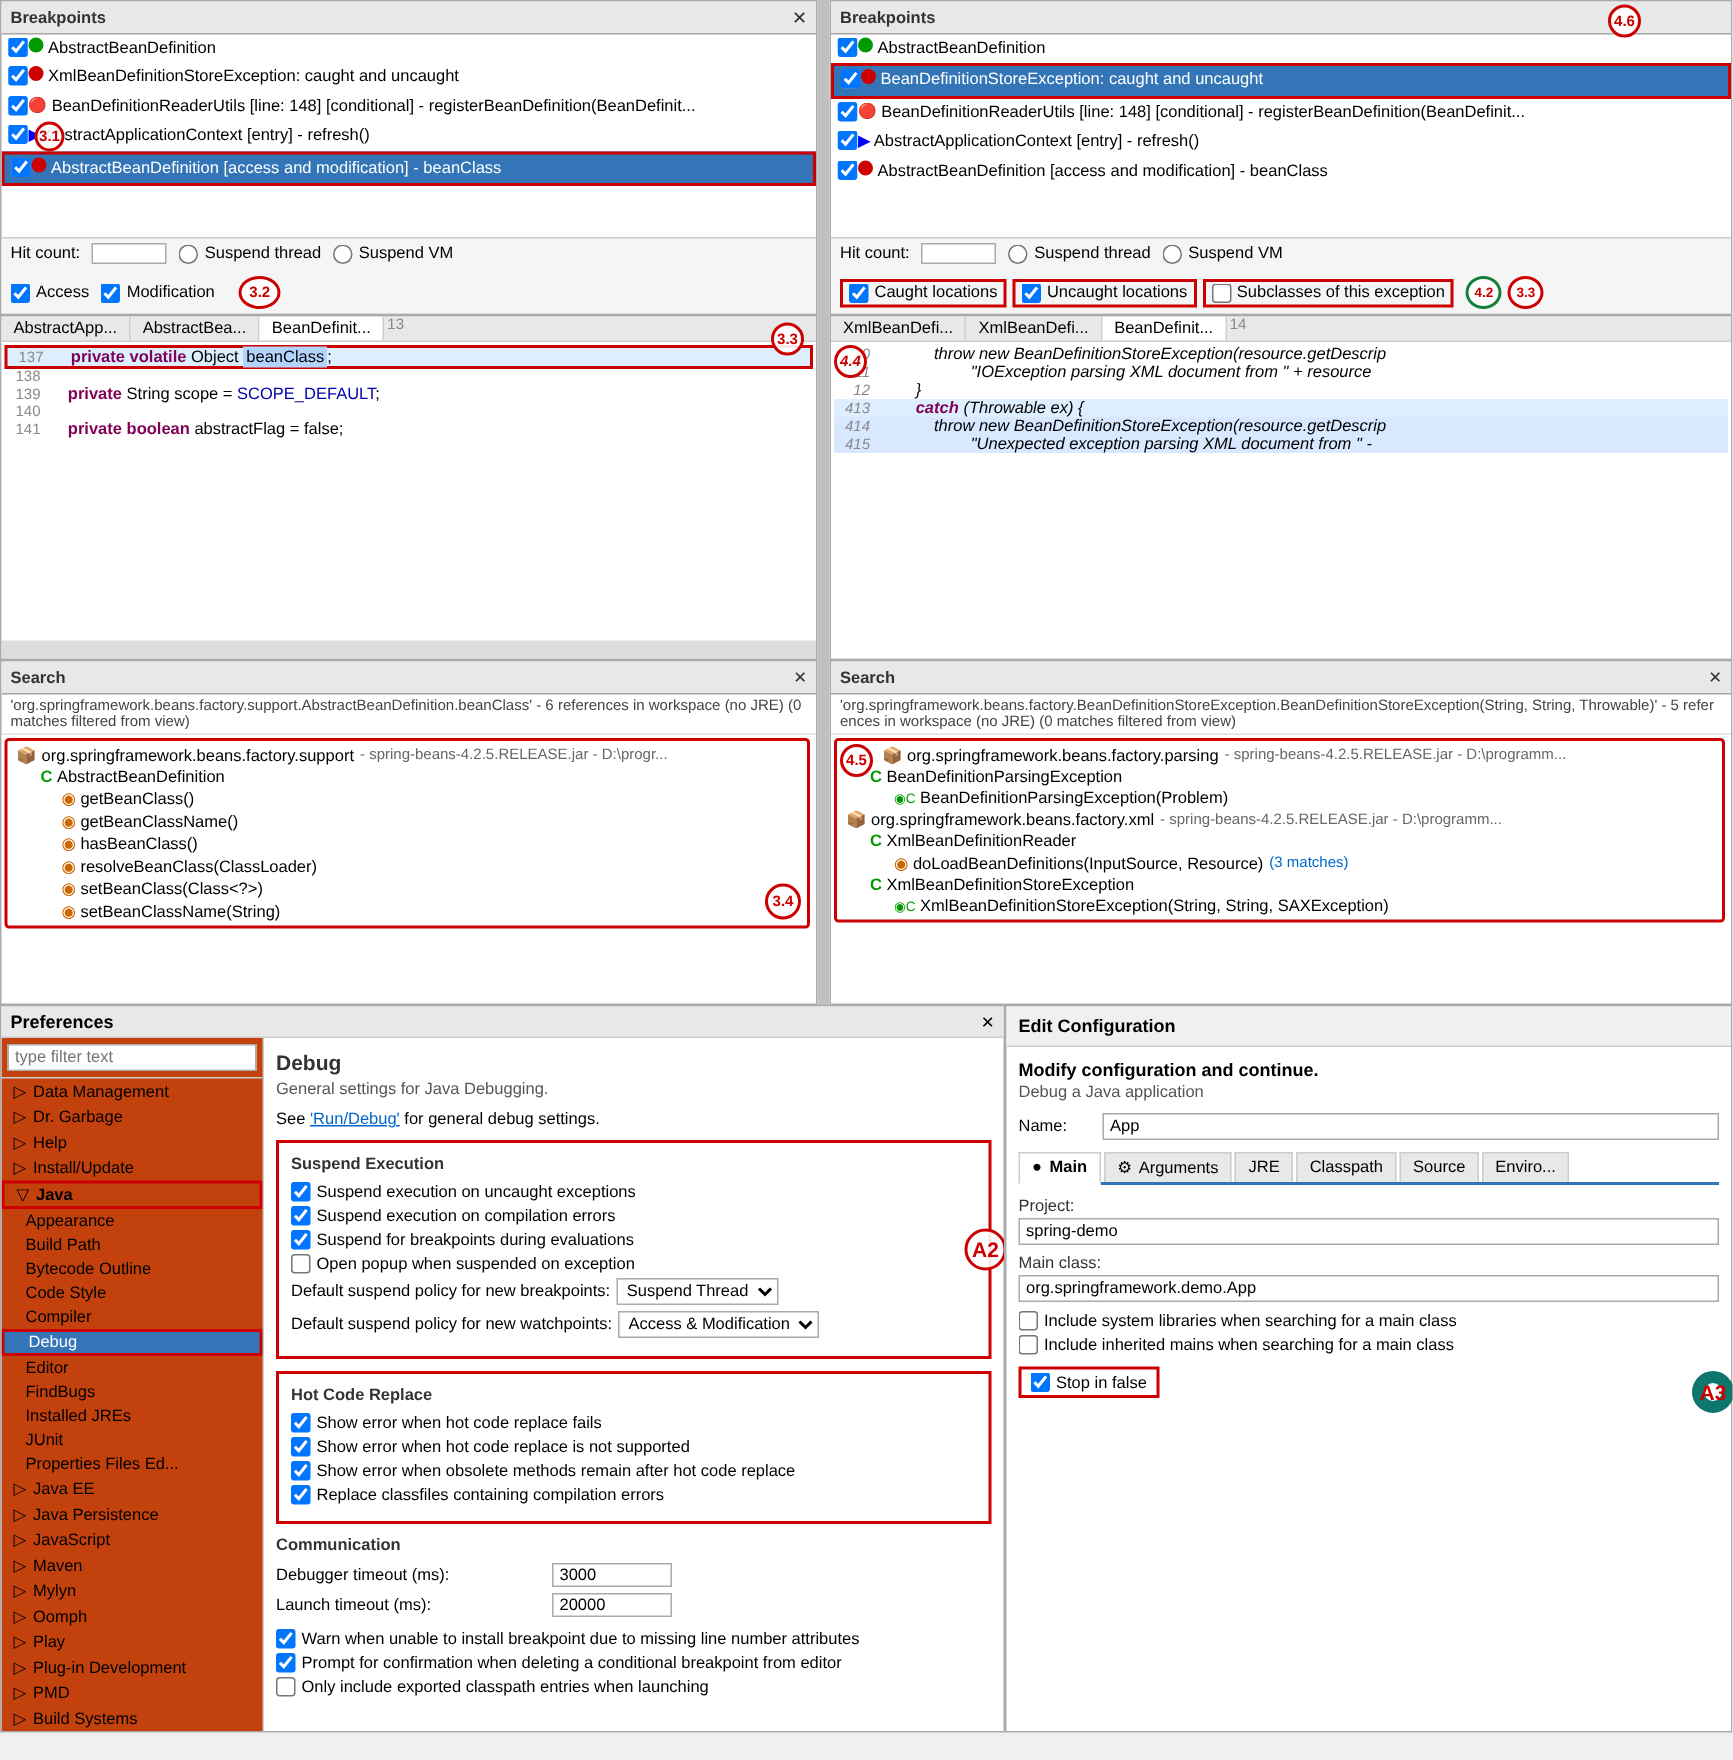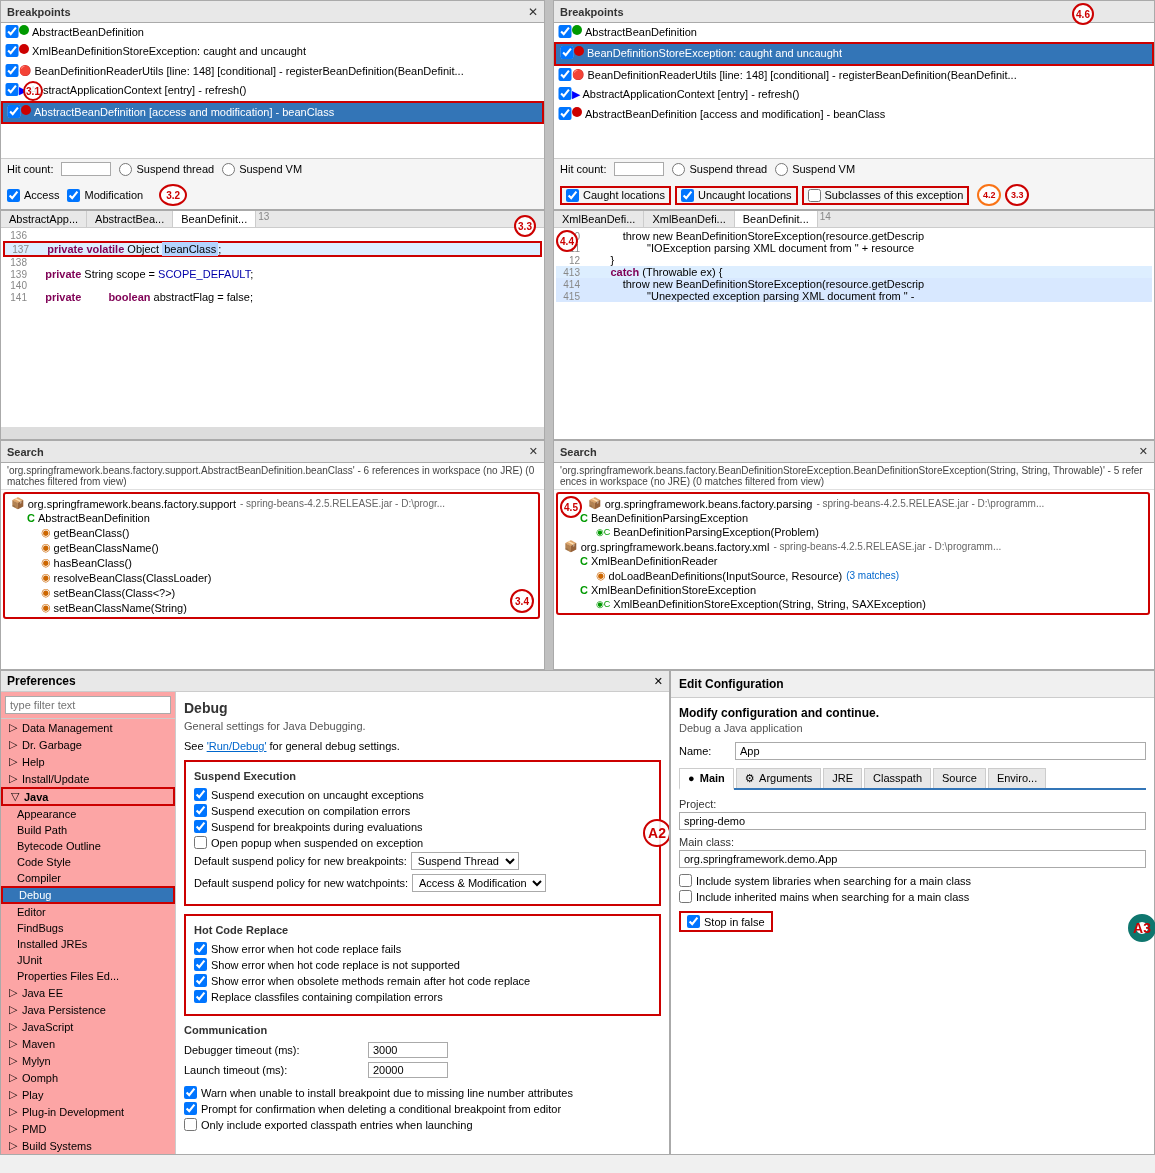--- a/index.html
+++ b/index.html
@@ -31,21 +31,21 @@
     .radio-group { display: flex; align-items: center; gap: 4px; }
     .checkbox-group { display: flex; align-items: center; gap: 4px; }
 
     
     .code-editor { background: #fff; font-family: 'Courier New', monospace; font-size: 11px; padding: 2px; }
     .code-line { display: flex; align-items: baseline; }
     .line-num { color: #888; width: 30px; text-align: right; padding-right: 6px; flex-shrink: 0; font-size: 10px; }
     .line-content { flex: 1; white-space: pre; }
     .highlight-line { background: #ddeeff; }
     .tree-item { display: flex; align-items: center; padding: 1px 4px; font-size: 11px; cursor: pointer; }
-    .prefs-left { width: 175px; border-right: 1px solid #ccc; overflow: auto; background: #fca5a5; }
+    .prefs-left { width: 175px; border-right: 1px solid #ccc; overflow: auto; background: #c2410c; }
     .prefs-right { flex: 1; overflow: auto; padding: 8px; }
 
     .prefs-search { padding: 4px; border-bottom: 1px solid #ccc; }
     .prefs-search input { width: 100%; border: 1px solid #aaa; padding: 2px 4px; font-size: 11px; }
 
     .tree-node { padding: 2px 4px 2px 8px; font-size: 11px; cursor: pointer; display: flex; align-items: center; gap: 3px; }
     .tree-node.selected { background: #3375b7; color: #fff; }
     .tree-node .expander { width: 10px; flex-shrink: 0; }
     .tree-child { padding-left: 16px; }
 
@@ -214,76 +214,72 @@
             <span>Caught locations</span>
           </label>
           <label class="checkbox-group red-border" style="padding:1px 4px;">
             <input type="checkbox" checked="" style="">
             <span>Uncaught locations</span>
           </label>
           <label class="checkbox-group red-border" style="padding:1px 4px;">
             <input type="checkbox" style="">
             <span>Subclasses of this exception</span>
           </label>
-          <div style="margin-left:4px; width:24px; height:22px; border-radius:50%; border:2px solid #f97316; background:rgba(255,255,255,0.9); display:flex; align-items:center; justify-content:center; font-weight:bold; color:#cc0000; font-size:9px;">4.2</div>
+          <div style="margin-left:4px; width:24px; height:22px; border-radius:50%; border:2px solid #15803d; background:rgba(255,255,255,0.9); display:flex; align-items:center; justify-content:center; font-weight:bold; color:#cc0000; font-size:9px;">4.2</div>
           <div style="width:24px; height:22px; border-radius:50%; border:2px solid #cc0000; background:rgba(255,255,255,0.9); display:flex; align-items:center; justify-content:center; font-weight:bold; color:#cc0000; font-size:9px;">3.3</div>
         </div>
       </div>
     </div>
   </div>
 
   <div class="middle-row">
 
     <div class="panel" style="width:545px; position:relative;">
       <div class="panel-tabs">
         <div class="panel-tab">AbstractApp...</div>
         <div class="panel-tab">AbstractBea...</div>
         <div class="panel-tab active">BeanDefinit...</div>
         <span class="panel-tab-count" style="margin-left:2px;">13</span>
       </div>
       <div class="code-editor" style="flex:1; overflow:auto;">
-        <div class="code-line">
-          <span class="line-num">136</span>
-          <span class="line-content"></span>
-        </div>
         <div class="code-line highlight-line red-border">
           <span class="line-num">137</span>
           <span class="line-content">    <span style="color:#7f0055; font-weight:bold;">private</span> <span style="color:#7f0055; font-weight:bold;">volatile</span> Object <span style="background:#b3d4ff; padding:1px 2px;">beanClass</span>;</span>
           <div style="position:absolute; right:8px; top:4px; background:rgba(255,255,255,0.9); border:2px solid #cc0000; border-radius:50%; width:22px; height:22px; display:flex; align-items:center; justify-content:center; font-weight:bold; color:#cc0000; font-size:10px;">3.3</div>
         </div>
         <div class="code-line">
           <span class="line-num">138</span>
           <span class="line-content"></span>
         </div>
         <div class="code-line">
           <span class="line-num">139</span>
           <span class="line-content">    <span style="color:#7f0055; font-weight:bold;">private</span> String scope = <span style="color:#0000aa;">SCOPE_DEFAULT</span>;</span>
         </div>
         <div class="code-line">
           <span class="line-num">140</span>
           <span class="line-content"></span>
         </div>
         <div class="code-line">
           <span class="line-num">141</span>
-          <span class="line-content">    <span style="color:#7f0055; font-weight:bold;">private</span> <span style="color:#7f0055; font-weight:bold;margin-left:24px;">boolean</span> abstractFlag = false;</span>
+          <span class="line-content">    <span style="color:#7f0055; font-weight:bold;">private</span> <span style="color:#7f0055; font-weight:bold;">boolean</span> abstractFlag = false;</span>
         </div>
       </div>
       <div style="height:12px; background:#ddd; margin-top:2px;"></div>
     </div>
 
     <div style="width:8px; background:#c0c0c0; flex-shrink:0;"></div>
 
     <div class="panel" style="flex:1; position:relative;">
       <div class="panel-tabs">
         <div class="panel-tab">XmlBeanDefi...</div>
         <div class="panel-tab">XmlBeanDefi...</div>
         <div class="panel-tab active">BeanDefinit...</div>
         <span class="panel-tab-count" style="margin-left:2px;">14</span>
       </div>
-      <div class="code-editor" style="flex:1; overflow:auto; position:relative;">
+      <div class="code-editor" style="flex:1; overflow:auto; position:relative;font-style:italic;">
         <div style="position:absolute; left:2px; top:2px; background:rgba(255,255,255,0.9); border:2px solid #cc0000; border-radius:50%; width:22px; height:22px; display:flex; align-items:center; justify-content:center; font-weight:bold; color:#cc0000; font-size:10px; z-index:10;">4.4</div>
         <div class="code-line">
           <span class="line-num">10</span>
           <span class="line-content">            throw new BeanDefinitionStoreException(resource.getDescrip</span>
         </div>
         <div class="code-line">
           <span class="line-num">11</span>
           <span class="line-content">                    "IOException parsing XML document from " + resource</span>
         </div>
         <div class="code-line">

